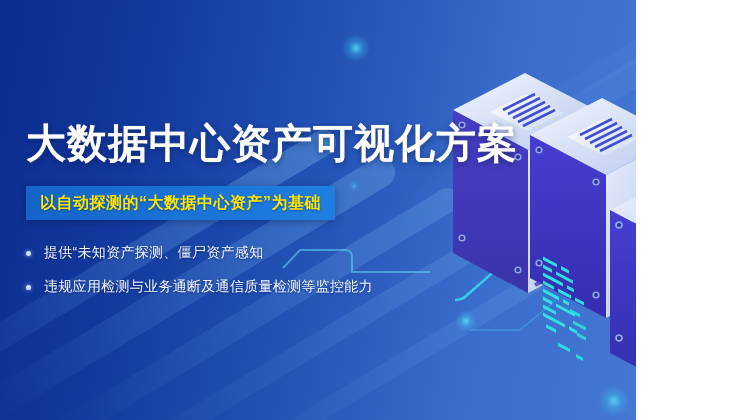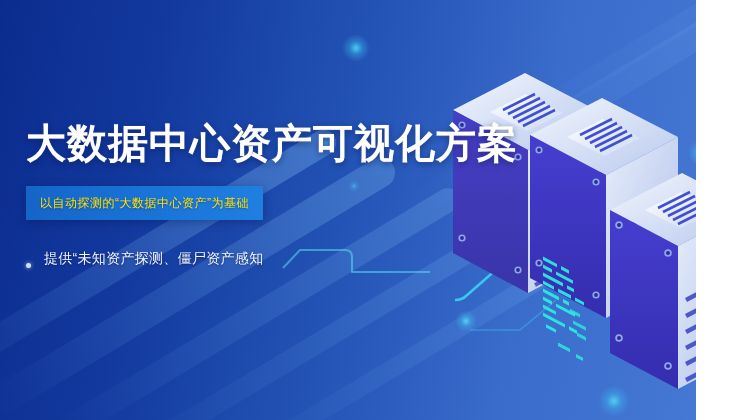--- a/index.html
+++ b/index.html
@@ -1,21 +1,21 @@
 <!DOCTYPE html>
 <html><head>
 <meta charset="utf-8">
 <style>
   html,body{margin:0;padding:0;}
   body{
     width:750px;height:420px;overflow:hidden;
     font-family:"Liberation Sans","DejaVu Sans",sans-serif;
   }
   #banner{
-    position:relative;width:696px;height:420px;overflow:hidden;
+    position:relative;width:636px;height:420px;overflow:hidden;
     background:linear-gradient(100deg,#0b2c8f 0%,#13399e 22%,#2252b4 48%,#3a6ccc 74%,#4577d4 100%);
   }
   
   .bg-layer{position:absolute;inset:0;pointer-events:none;}
   .streak{
     position:absolute;
     background:linear-gradient(90deg,rgba(120,190,255,0) 0%,rgba(120,190,255,.16) 35%,rgba(140,205,255,.30) 75%,rgba(150,215,255,.34) 100%);
     transform-origin:left center;
     border-radius:40px;
   }
@@ -32,27 +32,27 @@
     text-shadow:0 2px 6px rgba(4,22,80,.55),0 0 1px rgba(255,255,255,.6);
   }
   .sub-bar{
     position:absolute;left:26px;top:186px;
     height:34px;box-sizing:border-box;
     padding:0 14px;display:flex;align-items:center;
     background:linear-gradient(90deg,#1565c8 0%,#1a74d8 55%,#1f7fe0 100%);
     box-shadow:0 2px 8px rgba(3,18,70,.35);
   }
   .sub-bar-text{
-    font-size:12px;font-weight:normal;color:#ffe400;
+    font-size:16px;font-weight:bold;color:#ffe400;
     letter-spacing:.5px;white-space:nowrap;
     text-shadow:0 1px 2px rgba(0,30,90,.45);
   }
   .bullets{position:absolute;left:26px;top:238px;}
   .bullet{
-    display:flex;align-items:flex-end;height:30px;margin-bottom:4px;
+    display:flex;align-items:center;height:30px;margin-bottom:4px;
   }
   .bullet-dot{
     width:5px;height:5px;border-radius:50%;
     background:#cfe2ff;margin-right:13px;flex:0 0 auto;
     box-shadow:0 0 4px rgba(190,225,255,.8);
   }
   .bullet-text{
     font-size:14px;color:#f2f6ff;white-space:nowrap;letter-spacing:.3px;
     text-shadow:0 1px 2px rgba(2,16,62,.5);
   }
@@ -252,16 +252,20 @@
 
     <div class="sub-bar">
       <span class="sub-bar-text">以自动探测的“大数据中心资产”为基础</span>
     </div>
 
     <div class="bullets">
       <div class="bullet">
         <span class="bullet-dot"></span>
         <span class="bullet-text">提供“未知资产探测、僵尸资产感知</span>
       </div>
+      <div class="bullet">
+        <span class="bullet-dot"></span>
+        <span class="bullet-text">违规应用检测与业务通断及通信质量检测等监控能力</span>
+      </div>
     </div>
 
   </div>
 </div>
 
 </body></html>

